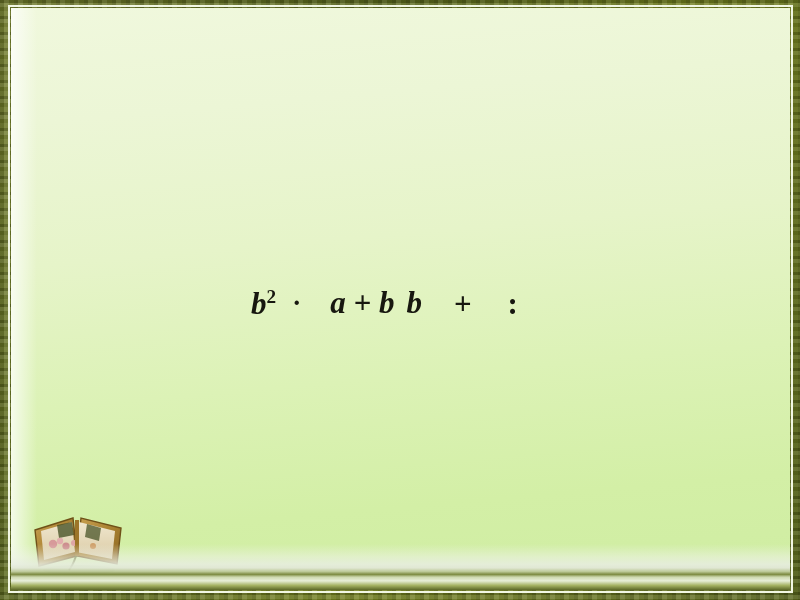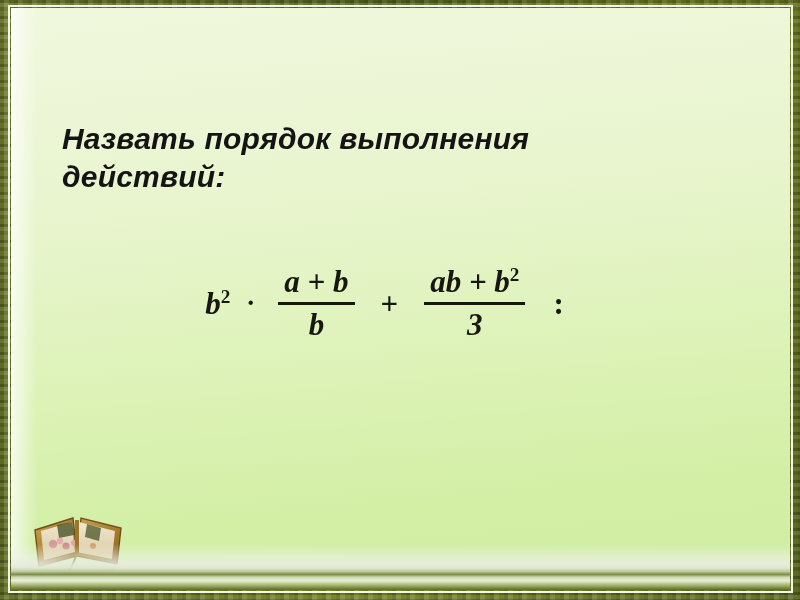--- a/index.html
+++ b/index.html
@@ -160,21 +160,21 @@
   }
   .op-dot {
     font-size: 27px;
     padding: 0 8px 0 4px;
   }
   .op-colon {
     padding: 0 13px;
   }
   .frac {
     display: inline-flex;
-    flex-direction: column;
+    flex-direction: row;
     align-items: center;
     justify-content: center;
     padding: 0 3px;
     text-align: center;
   }
   .frac .num,
   .frac .den {
     font-size: 31px;
     font-weight: bold;
     font-style: italic;
@@ -211,49 +211,38 @@
 
 <div id="slide">
 
   <div id="frame-border"></div>
   <div id="frame-inner-line"></div>
 
   <div id="page">
 
     <div id="page-sheen"></div>
 
-    <div id="title">
-      <div>Назвать порядок выполнения</div>
-      <div>действий:</div>
-    </div>
 
     <div id="expression">
       <div class="mrow">
 
         <span class="term"><span>b</span><sup>2</sup></span>
 
         <span class="op op-dot">·</span>
 
         <span class="frac">
           <span class="num"><span>a</span>
             <span>+</span>
             <span>b</span></span>
           <span class="bar"></span>
           <span class="den">b</span>
         </span>
 
         <span class="op">+</span>
 
-        <span class="frac">
-          <span class="num"><span>ab</span>
-            <span>+</span>
-            <span>b</span><sup>2</sup></span>
-          <span class="bar"></span>
-          <span class="den">3</span>
-        </span>
 
         <span class="op op-colon">:</span>
 
 
       </div>
     </div>
 
     <div id="book-decoration">
       <svg width="100" height="70" viewBox="0 0 100 70" xmlns="http://www.w3.org/2000/svg">
         <defs>

